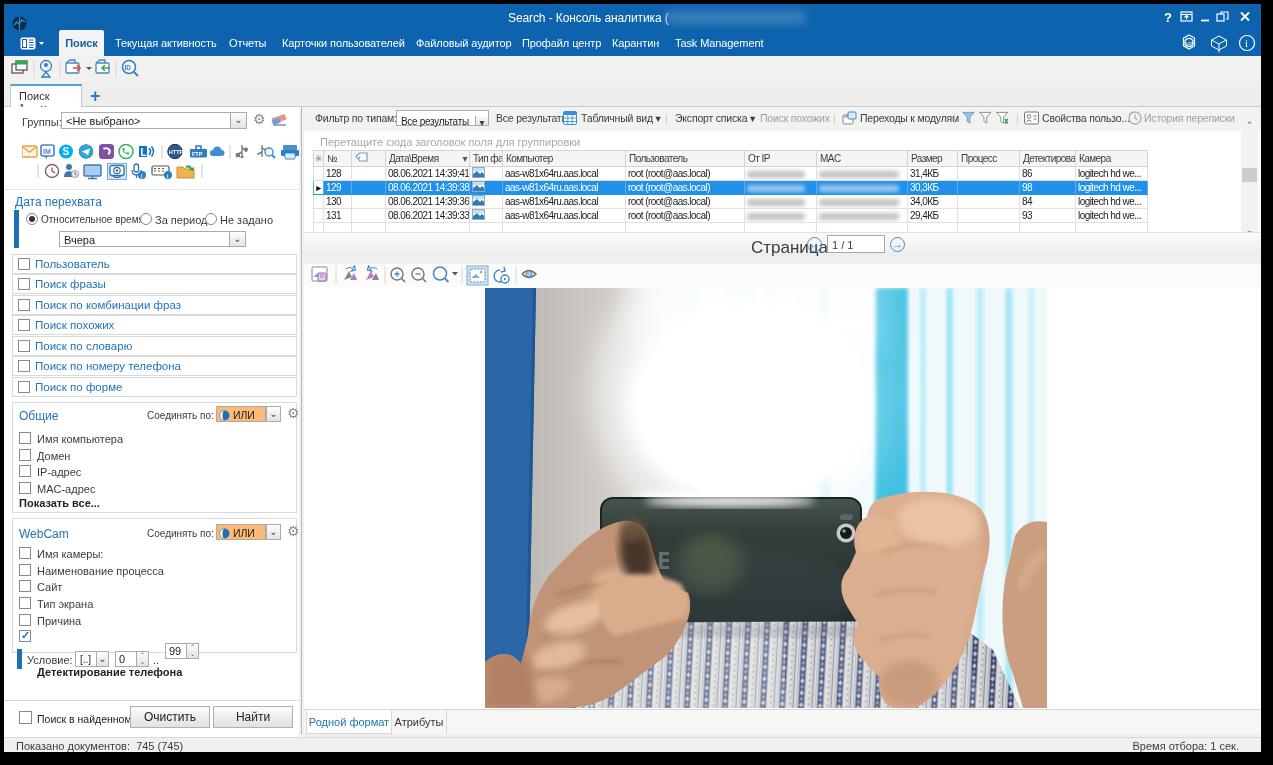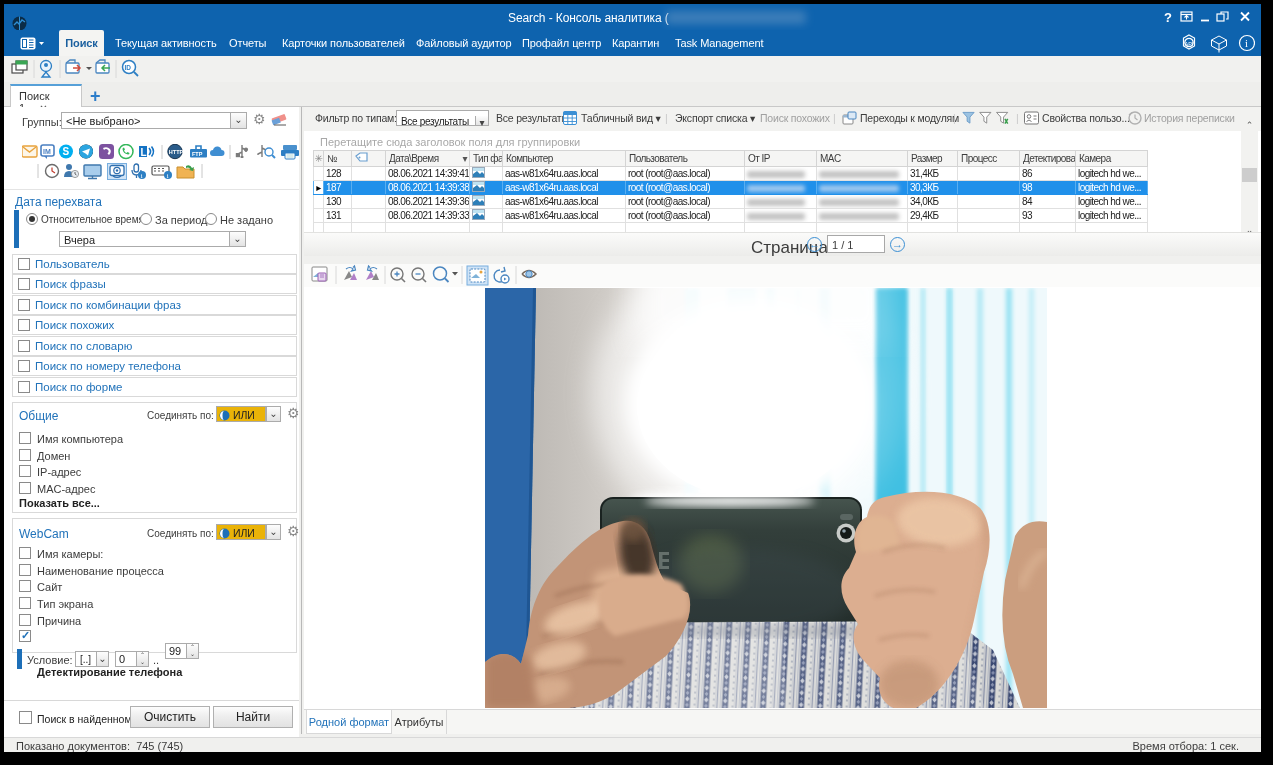--- a/index.html
+++ b/index.html
@@ -29,21 +29,21 @@
 .vbar{position:absolute;width:5px;background:#1d6fb8}
 .radio{position:absolute;width:12px;height:12px;border:1px solid #8a8a8a;border-radius:50%;background:#fff}
 .radio.sel::after{content:"";position:absolute;left:2px;top:2px;width:6px;height:6px;border-radius:50%;background:#333}
 .secbox{position:absolute;left:8px;width:285px;height:20px;background:#fff;border:1px solid #d9d9d9}
 .secbox .cb{position:absolute;left:5px;top:3px}
 .secbox .bluelbl{position:absolute;left:22px;top:3px;font-size:11.5px;color:#2273ba;white-space:nowrap}
 .cb{position:absolute;width:12px;height:12px;border:1px solid #8a8a8a;background:#fff;display:inline-block}
 .cb.checked::after{content:"✓";position:absolute;left:1px;top:-2px;font-size:11px;color:#2273ba;font-weight:bold}
 .bigbox{position:absolute;left:8px;width:285px;background:#fff;border:1px solid #d9d9d9}
 .joinrow{position:absolute;left:0;top:2px;width:100%;height:18px}
-.orsel{position:absolute;left:203px;top:1px;width:50px;height:16px;border:1px solid #ababab;background:#eab308;font-size:10.5px;color:#222;padding:2px 0 0 2px;white-space:nowrap}
+.orsel{position:absolute;left:203px;top:1px;width:50px;height:16px;border:1px solid #ababab;background:#fdba74;font-size:10.5px;color:#222;padding:2px 0 0 2px;white-space:nowrap}
 .orsel svg{vertical-align:-2px}
 .orbtn{position:absolute;left:253px;top:1px;width:15px;height:16px;background:linear-gradient(#fdfdfd,#e3e3e3);border:1px solid #ababab;color:#444;font-size:10px;text-align:center;line-height:14px}
 .gear{position:absolute;left:274px;top:0;color:#8a8a8a;font-size:14px}
 .cbrow{position:absolute;left:6px;width:270px;height:16px}
 .cbrow .cb{position:absolute;left:0;top:0}
 .cbrow .lbl{left:18px;top:1px}
 .spin{position:absolute;width:34px;height:16px;border:1px solid #ababab;background:#fff}
 .sval{position:absolute;left:3px;top:1px;font-size:11px;color:#222}
 .sarr{position:absolute;right:0;top:0;bottom:0;width:12px;background:linear-gradient(#fdfdfd,#e3e3e3);border-left:1px solid #ababab;color:#444;font-size:6px;text-align:center;line-height:7px}
 .btn{position:absolute;height:22px;background:linear-gradient(#fdfdfd,#eee 45%,#e2e2e2);border:1px solid #b0b0b0;font-size:12px;color:#222;text-align:center;padding-top:3px}
@@ -474,21 +474,21 @@
             <td>root (root@aas.local)</td>
             <td><span class="blurcell" style="width:58px;"></span></td>
             <td><span class="blurcell" style="width:80px;"></span></td>
             <td>31,4КБ</td>
             <td></td>
             <td>86</td>
             <td>logitech hd we...</td>
           </tr>
       <tr class="sel">
             <td style="background:#fff;color:#000;padding:0;text-align:center;">▸</td>
-            <td>187</td>
+            <td>129</td>
             <td></td>
             <td>08.06.2021 14:39:38</td>
             <td><svg width="13" height="11" viewBox="0 0 13 11">
                 <rect x="0.5" y="0.5" width="12" height="10" fill="#fff" stroke="#9ab"></rect>
                 <path d="M1 7 l4-3 l3 3 l2-2 l2 2 v3 h-11z" fill="#2e7fb8"></path>
                 <rect x="1" y="1" width="11" height="3" fill="#bfe3f2"></rect>
               </svg></td>
             <td>aas-w81x64ru.aas.local</td>
             <td>root (root@aas.local)</td>
             <td><span class="blurcell" style="width:58px;"></span></td>

